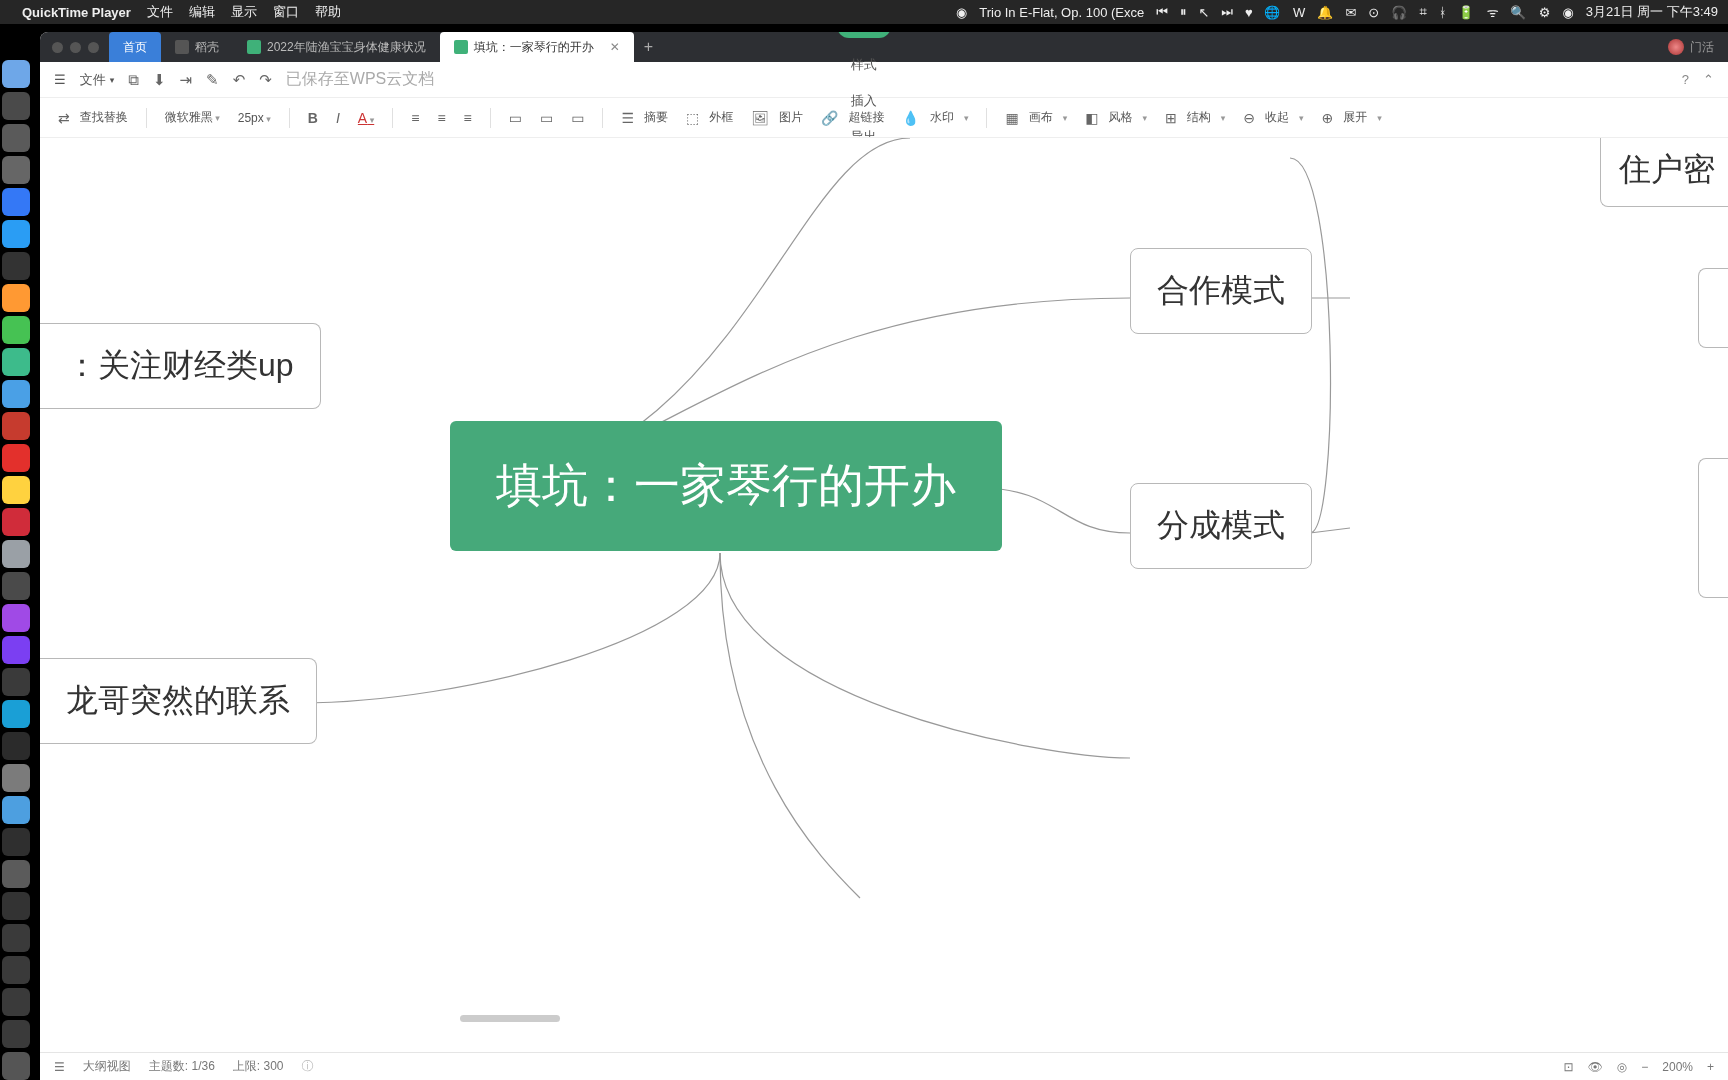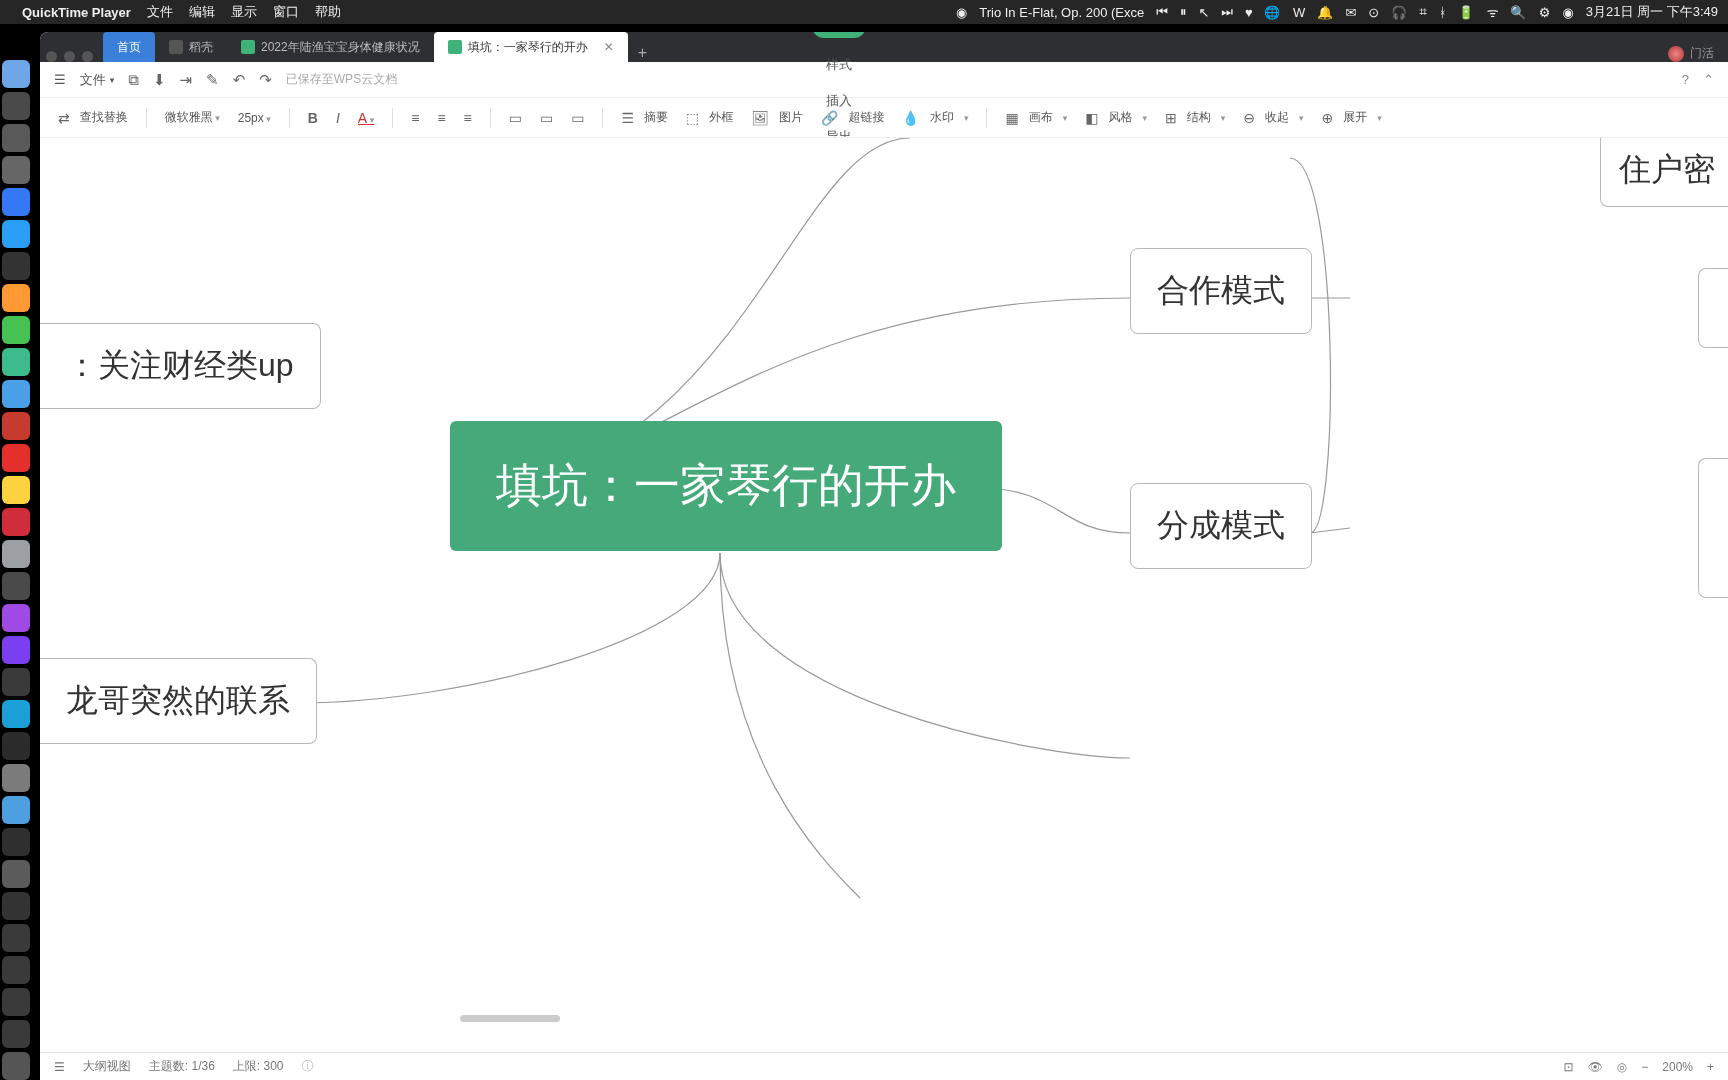--- a/index.html
+++ b/index.html
@@ -14,37 +14,37 @@
 .menubar .ricon { margin-left: 12px; font-size: 13px; }
 
 
 .dock { position: absolute; left: 2px; top: 60px; width: 32px; display: flex; flex-direction: column; gap: 4px; z-index: 90; }
 .dock .dicon { width: 28px; height: 28px; border-radius: 6px; display: flex; align-items: center; justify-content: center; font-size: 14px; color: #fff; }
 
 
 .appwin { position: absolute; left: 40px; top: 32px; right: 0; bottom: 0; background: #fff; border-radius: 8px 0 0 0; overflow: hidden; display: flex; flex-direction: column; }
 
 
-.tabbar { height: 30px; background: #2d2f33; display: flex; align-items: flex-end; }
+.tabbar { height: 30px; background: #2d2f33; display: flex; align-items: center; padding-left: 6px; }
 .traffic { display: flex; gap: 7px; margin: 0 10px 0 6px; }
 .traffic span { width: 11px; height: 11px; border-radius: 50%; background: #555; }
 .tab { height: 30px; display: flex; align-items: center; padding: 0 14px; color: #bbb; font-size: 12px; gap: 6px; position: relative; }
 .tab.home { background: #3a7fd9; color: #fff; border-radius: 4px 4px 0 0; }
 .tab.active { background: #fff; color: #333; border-radius: 4px 4px 0 0; }
 .tab .ticon { width: 14px; height: 14px; border-radius: 2px; display: inline-block; }
 .tab .close { margin-left: 10px; color: #888; }
 .tabbar .add { color: #aaa; margin-left: 10px; font-size: 16px; }
 .tabbar .right { margin-left: auto; display: flex; align-items: center; color: #999; font-size: 12px; margin-right: 14px; gap: 6px; }
 .avatar { width: 16px; height: 16px; border-radius: 50%; background: radial-gradient(circle,#e88,#a33); }
 
 
 .topbar { height: 36px; display: flex; align-items: center; padding: 0 14px; border-bottom: 1px solid #eee; gap: 14px; font-size: 13px; color: #555; }
 .topbar .filebtn { display: flex; align-items: center; gap: 4px; }
 .topbar .iconbtn { color: #666; font-size: 15px; }
-.topbar .savetxt { color: #aaa; font-size: 12px; }
+.topbar .savetxt { color: #aaa; font-size: 16px; }
 .topbar .center { margin: 0 auto; display: flex; align-items: center; gap: 18px; flex-direction: column; }
 .pill { background: #3fb179; color: #fff; padding: 3px 14px; border-radius: 12px; font-size: 13px; }
 .topbar .rside { margin-left: auto; display: flex; gap: 14px; color: #888; }
 
 
 .ribbon { height: 40px; display: flex; align-items: center; padding: 0 18px; gap: 18px; font-size: 12px; color: #555; border-bottom: 1px solid #eee; }
 .ribbon .sep { width: 1px; height: 20px; background: #e0e0e0; }
 .ribbon .grp { display: flex; align-items: center; gap: 10px; }
 .ribbon .dd::after { content: " ▾"; font-size: 9px; color: #999; }
 .ribbon .ic { font-size: 14px; color: #666; }
@@ -67,21 +67,21 @@
 <div class="menubar">
   <span class="apple"></span>
   <span class="appname">QuickTime Player</span>
   <span class="mitem">文件</span>
   <span class="mitem">编辑</span>
   <span class="mitem">显示</span>
   <span class="mitem">窗口</span>
   <span class="mitem">帮助</span>
   <span class="spacer"></span>
   <span class="ricon">◉</span>
-  <span class="ricon">Trio In E-Flat, Op. 200 (Exce</span>
+  <span class="ricon">Trio In E-Flat, Op. 100 (Exce</span>
   <span class="ricon">⏮</span>
   <span class="ricon">⏸</span>
   <span class="ricon">↖</span>
   <span class="ricon">⏭</span>
   <span class="ricon">♥</span>
   <span class="ricon">🌐</span>
   <span class="ricon">W</span>
   <span class="ricon">🔔</span>
   <span class="ricon">✉</span>
   <span class="ricon">⊙</span>

